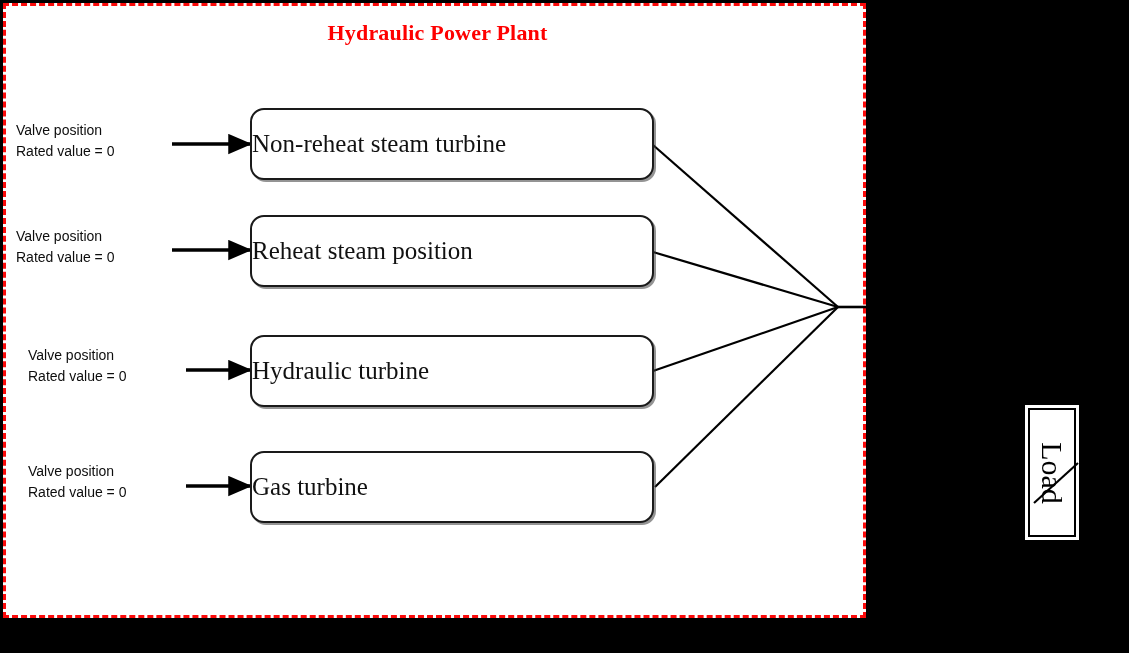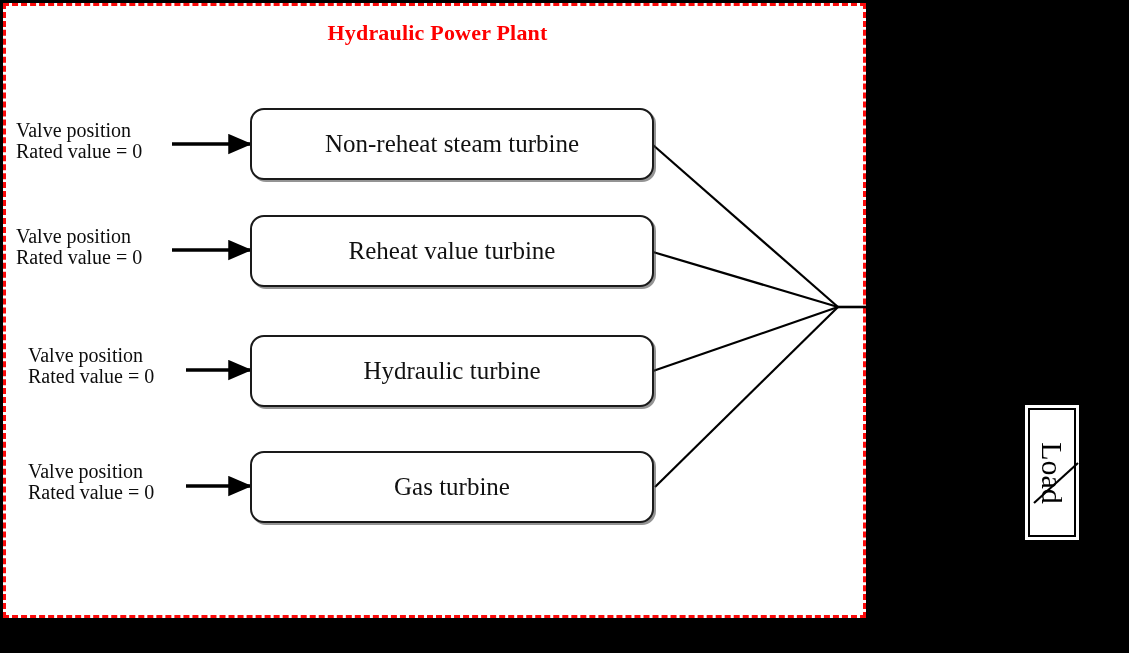--- a/index.html
+++ b/index.html
@@ -32,42 +32,42 @@
   }
   
   .turbine-box{
     position:absolute;
     left:250px;
     width:404px;height:72px;
     background:#ffffff;
     border:2.5px solid #1a1a1a;
     border-radius:14px;
     box-sizing:border-box;
-    display:flex;align-items:center;justify-content:center;
+    display:flex;align-items:center;
     box-shadow:2px 2px 0 rgba(60,60,60,.55);
   }
   .turbine-label{
     font-size:25px;
     color:#111111;
     white-space:nowrap;
     font-family:"Liberation Serif","DejaVu Serif",serif;
   }
   #box-0{top:108px;}
   #box-1{top:215px;}
   #box-2{top:335px;}
   #box-3{top:451px;}
 
   
   .valve-label{
     position:absolute;
-    font-size:20px;
+    font-size:14px;
     line-height:21px;
     color:#0d0d0d;
     white-space:nowrap;
-    font-family:Liberation Serif, serif;
+    font-family:Liberation Sans, sans-serif;
   }
   #valve-0{left:16px;top:120px;}
   #valve-1{left:16px;top:226px;}
   #valve-2{left:28px;top:345px;}
   #valve-3{left:28px;top:461px;}
 
   
   #wires{position:absolute;left:0;top:0;width:1129px;height:653px;}
 
   
@@ -142,21 +142,21 @@
     <line x1="653" y1="371" x2="838" y2="307" stroke="#000000" stroke-width="2.2"></line>
     <line x1="655" y1="487" x2="838" y2="307" stroke="#000000" stroke-width="2.2"></line>
 
     <line x1="838" y1="307" x2="869" y2="307" stroke="#000000" stroke-width="2.6"></line>
   </svg>
 
   <div class="turbine-box" id="box-0">
     <span class="turbine-label">Non-reheat steam turbine</span>
   </div>
   <div class="turbine-box" id="box-1">
-    <span class="turbine-label">Reheat value turbine</span>
+    <span class="turbine-label">Reheat steam position</span>
   </div>
   <div class="turbine-box" id="box-3">
     <span class="turbine-label">Gas turbine</span>
   </div>
   <div class="turbine-box" id="box-2">
     <span class="turbine-label">Hydraulic turbine</span>
   </div>
 
   <div id="load-box">
     <div id="load-inner">

